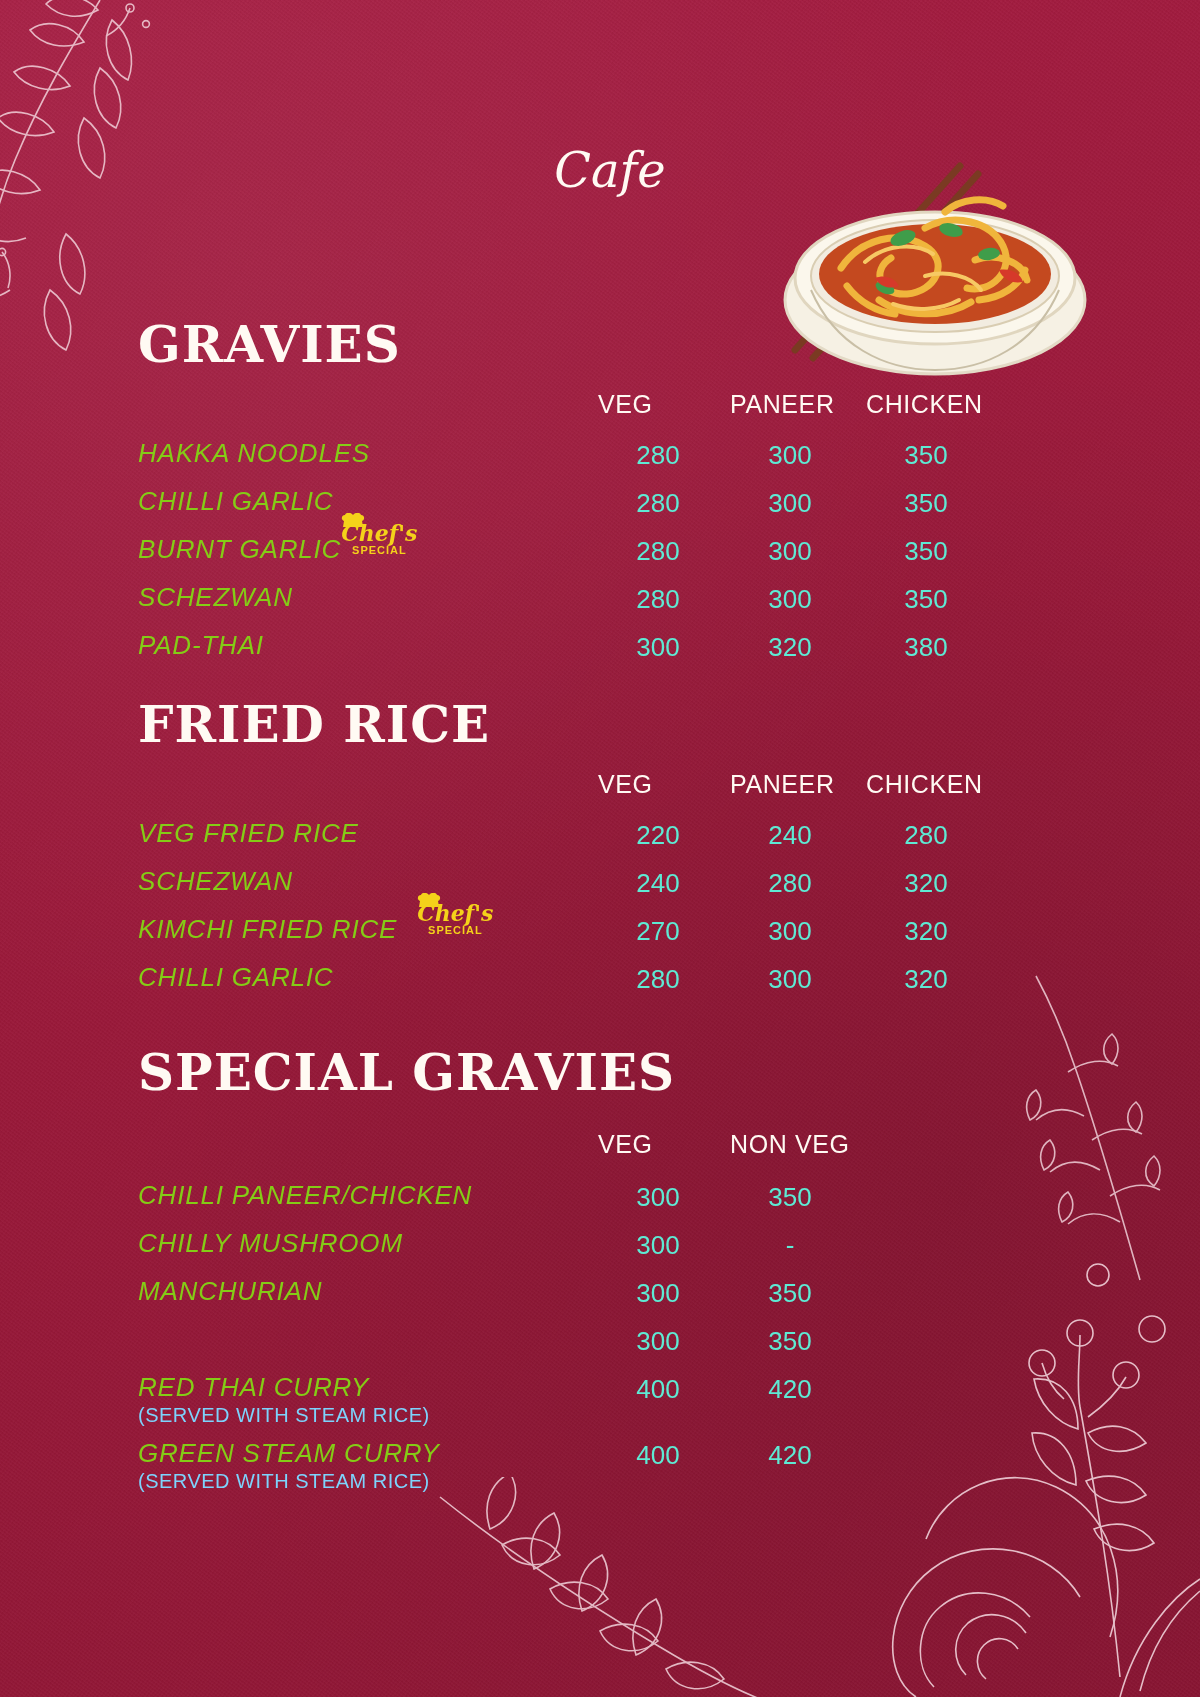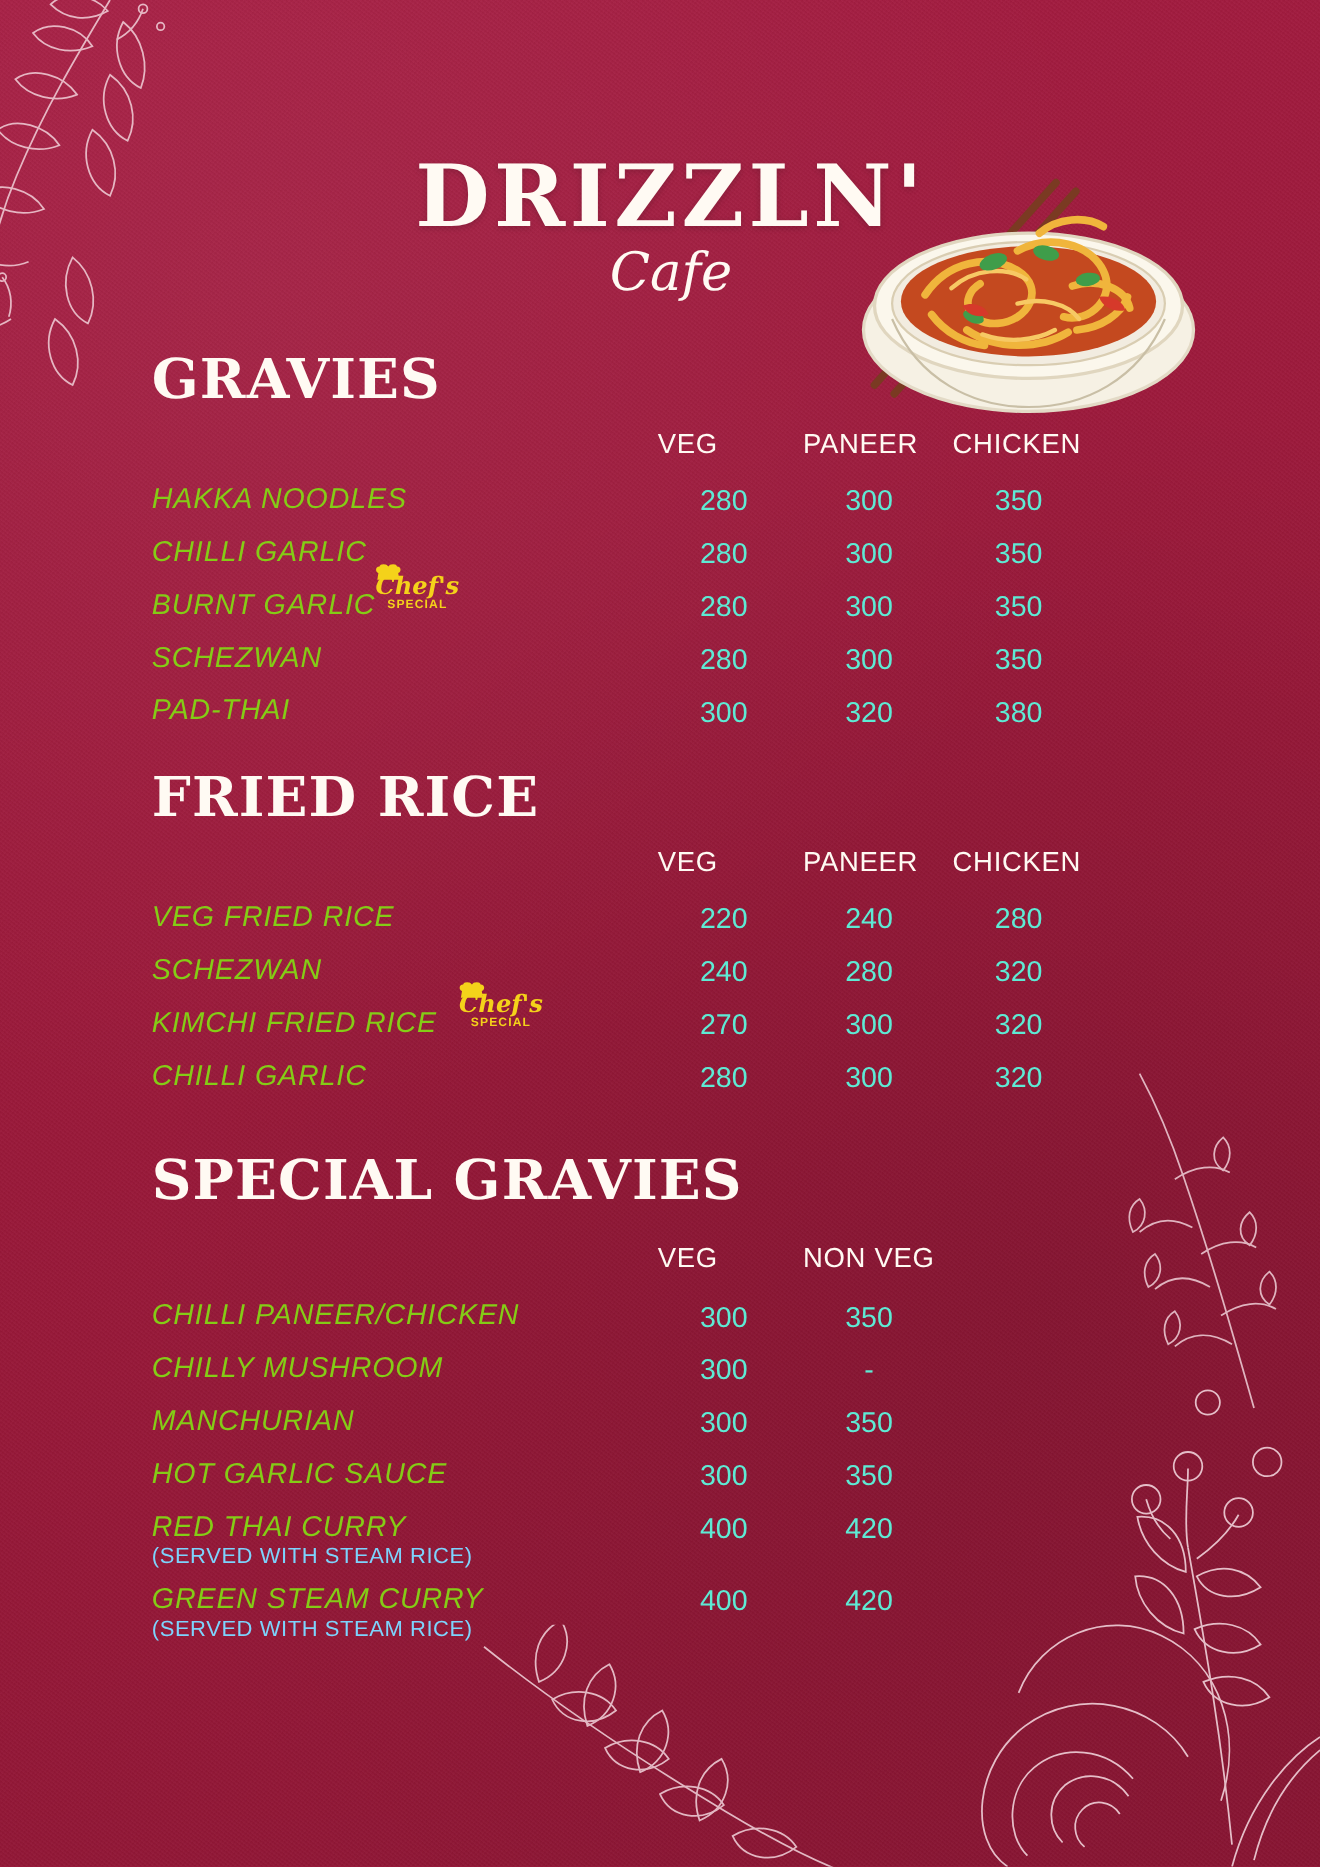--- a/index.html
+++ b/index.html
@@ -254,21 +254,20 @@
     <path d="M64 210 C58 198 60 186 70 180 C78 190 76 204 64 210Z"></path>
     <path d="M50 160 C44 148 46 136 56 130 C64 140 62 154 50 160Z"></path>
     <path d="M174 226 C182 216 182 204 174 196 C164 204 162 218 174 226Z"></path>
     <path d="M156 172 C164 162 164 150 156 142 C146 150 144 164 156 172Z"></path>
     <path d="M132 104 C140 94 140 82 132 74 C122 82 120 96 132 104Z"></path>
     <path d="M82 262 C76 250 78 238 88 232 C96 242 94 256 82 262Z"></path>
   </svg>
 
   <div class="header">
     <div class="brand">
-      <div class="brand-name">DRIZZLN'</div>
       <div class="brand-sub">Cafe</div>
     </div>
     <svg class="bowl" viewBox="0 0 320 230">
 
       <g stroke="#7a3a22" stroke-width="7" stroke-linecap="round">
         <line x1="20" y1="200" x2="185" y2="16"></line>
         <line x1="38" y1="208" x2="203" y2="24"></line>
       </g>
 
       <ellipse cx="160" cy="150" rx="150" ry="74" fill="#f6f1e4" stroke="#e3dac6" stroke-width="3"></ellipse>
@@ -411,21 +410,20 @@
             <div class="item-name">CHILLY MUSHROOM</div>
             <div class="price p1">300</div>
             <div class="price p2">-</div>
           </div>
           <div class="row" style="height: 48px;">
             <div class="item-name">MANCHURIAN</div>
             <div class="price p1">300</div>
             <div class="price p2">350</div>
           </div>
           <div class="row" style="height: 48px;">
-            <div class="item-name">HOT GARLIC SAUCE</div>
             <div class="price p1">300</div>
             <div class="price p2">350</div>
           </div>
           <div class="row" style="height: 66px;">
             <div class="item-name">RED THAI CURRY</div>
             <div class="item-note">(SERVED WITH STEAM RICE)</div>
             <div class="price p1">400</div>
             <div class="price p2">420</div>
           </div>
           <div class="row" style="height: 66px;">

